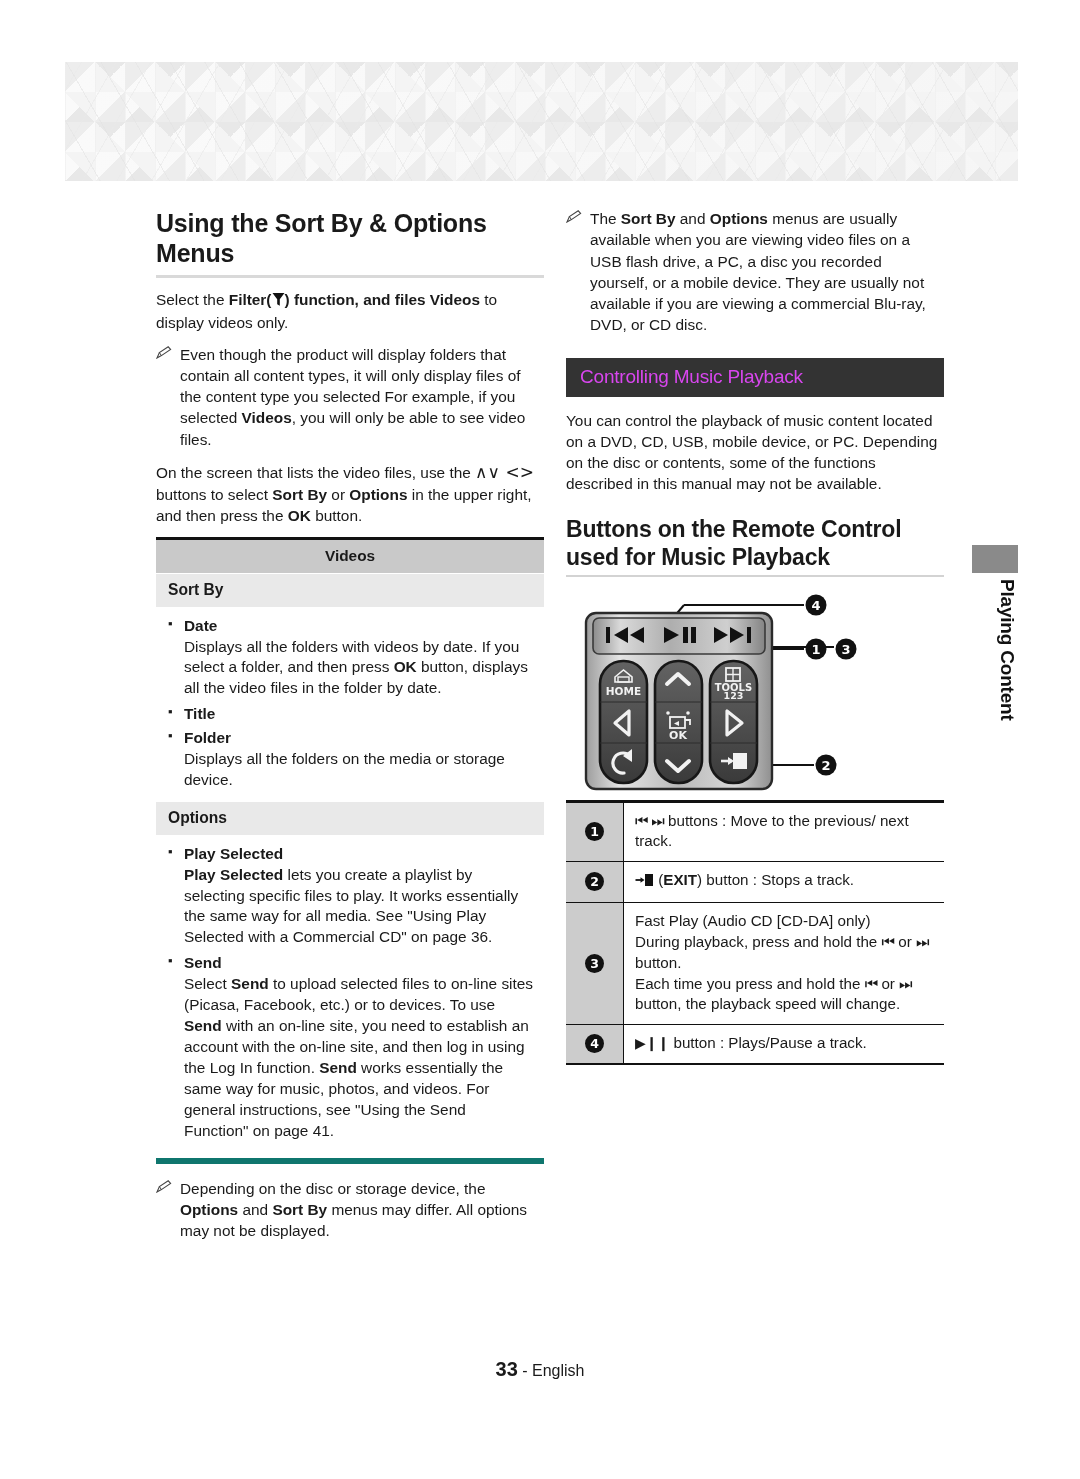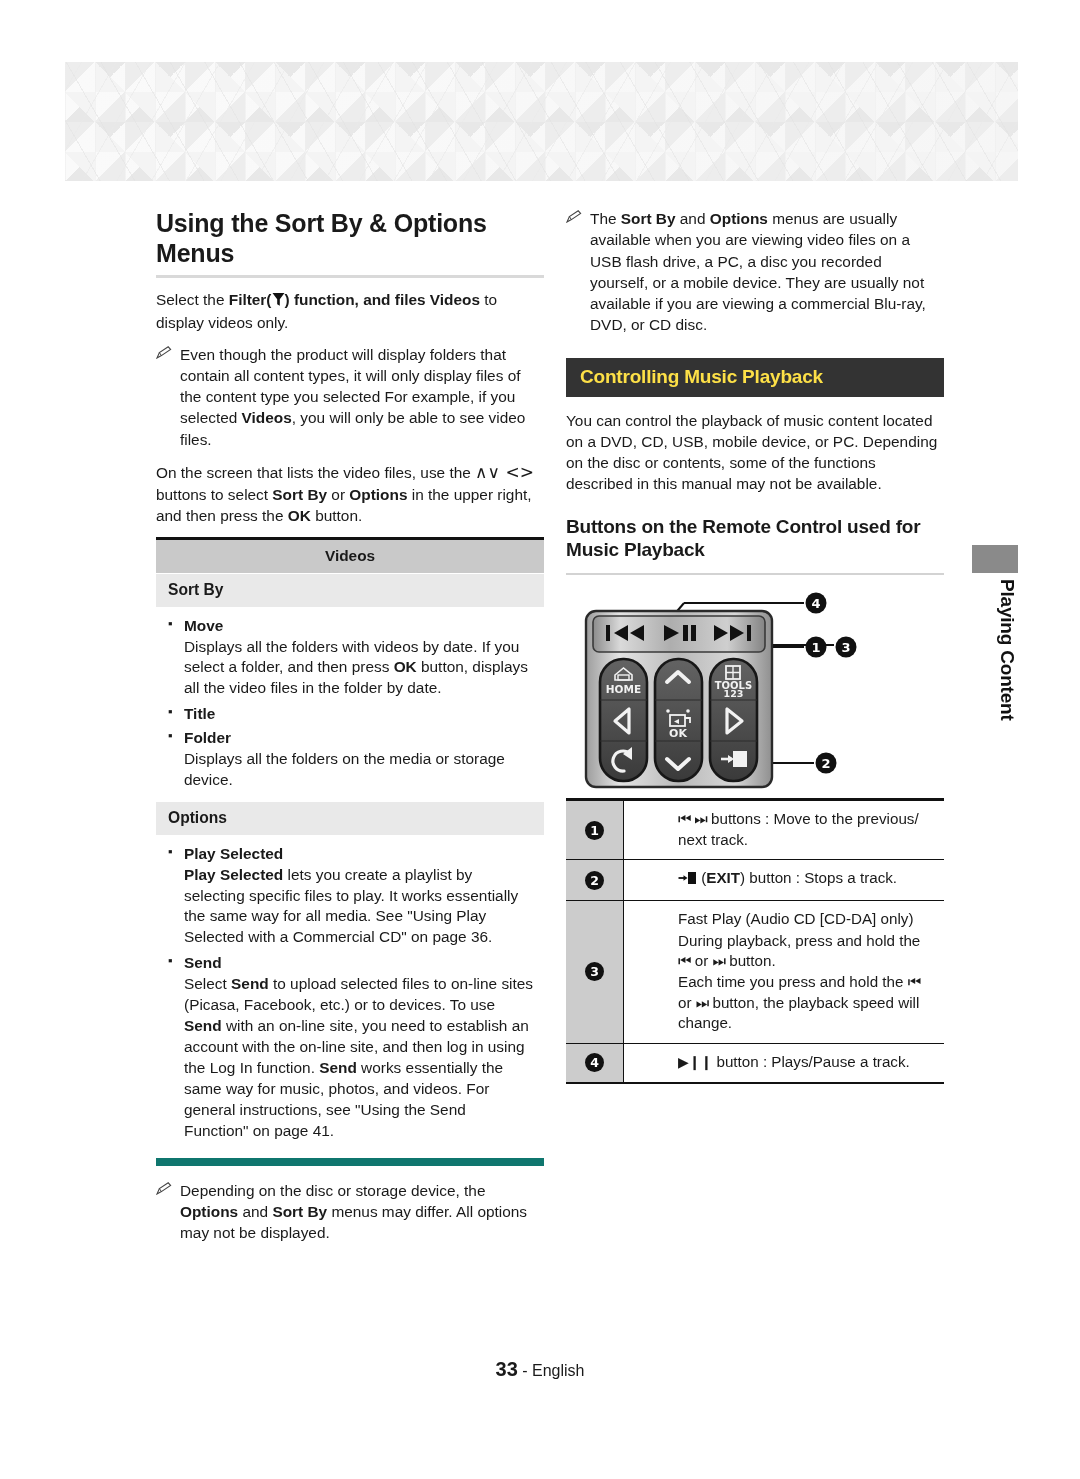--- a/index.html
+++ b/index.html
@@ -41,27 +41,27 @@
   .col-right{ left:566px; width:378px; }
 
   
   h1.sec-head{
     font-size:25px; font-weight:bold; margin:0 0 7px 0; letter-spacing:-.2px;
     line-height:1.2;
   }
   .rule{ height:3px; background:#d9d9d9; margin:0 0 11px 0; }
 
   h2.bar-head{
-    background:#333333; color:#fde047;
-    font-size:19px; font-weight:bold;
+    background:#333333; color:#d946ef;
+    font-size:19px; font-weight:normal;
     padding:8px 12px 9px 14px; margin:0;
     letter-spacing:-.2px;
   }
   h3.sub-head{
-    font-size:19px; font-weight:bold; margin:0 0 12px 0; line-height:1.22;
+    font-size:23px; font-weight:bold; margin:0 0 4px 0; line-height:1.22;
     letter-spacing:-.2px;
   }
 
   
   p{ margin:0 0 10px 0; font-size:15.4px; line-height:1.38; }
   b{ font-weight:bold; }
 
   
   .note{ display:flex; gap:7px; margin:0 0 11px 0; }
   .note .pencil{
@@ -75,21 +75,21 @@
   .tbl{ border-top:3px solid #111; margin:2px 0 0 0; }
   .tbl .th{
     background:#c9c9c9; text-align:center; font-weight:bold;
     font-size:15.4px; padding:7px 0 8px; border-bottom:1px solid #fff;
   }
   .tbl .grp{
     background:#e9e9e9; font-weight:bold; font-size:15.6px;
     padding:7px 0 8px 12px;
   }
   .tbl .body{ padding:9px 10px 6px 10px; }
-  .tbl .body.last{ border-bottom:8px solid #0f766e; padding-bottom:11px; }
+  .tbl .body.last{ border-bottom:6px solid #0f766e; padding-bottom:11px; }
   .bullet-item{ margin:0 0 3px 0; }
   .bullet-item .bt{
     font-weight:bold; font-size:15.4px; line-height:1.35;
     padding-left:18px; position:relative;
   }
   .bullet-item .bt:before{
     content:"\25AA"; position:absolute; left:2px; top:-1px; font-size:13px;
   }
   .bullet-item .bd{
     font-size:15.4px; line-height:1.36; padding-left:18px; margin-bottom:5px;
@@ -101,21 +101,21 @@
 
   
   .ntbl{ border-top:3px solid #111; border-bottom:2px solid #111; width:378px; }
   .ntbl .row{ display:flex; border-bottom:1px solid #111; }
   .ntbl .row:last-child{ border-bottom:none; }
   .ntbl .num{
     flex:0 0 58px; background:#cccccc; border-right:1px solid #111;
     display:flex; align-items:center; justify-content:center;
     font-size:16px;
   }
-  .ntbl .cell{ flex:1 1 auto; padding:8px 9px 9px 11px; font-size:15.2px; line-height:1.36;margin-left:43px; }
+  .ntbl .cell{ flex:1 1 auto; padding:8px 9px 9px 11px; font-size:15.2px; line-height:1.36; }
   .ntbl .cell .strong{ font-weight:normal; display:block; margin-bottom:1px; }
 
   .circnum{
     display:inline-block; width:19px; height:19px; border-radius:50%;
     background:#111; color:#fff; font-size:12.5px; font-weight:bold;
     text-align:center; line-height:19px; font-family:"DejaVu Sans", sans-serif;
   }
 
   
   .g{ font-family:"DejaVu Sans", sans-serif; font-size:13.5px; letter-spacing:-1px; }
@@ -173,21 +173,21 @@
     <span>On the screen that lists the video files, use the </span><span class="g" style="font-size:17px;letter-spacing:0;">∧∨ &lt;&gt;</span><span> buttons to select </span><b>Sort By</b><span> or </span><b>Options</b><span> in the upper right, and then press the </span><b>OK</b><span> button.</span>
   </p>
 
   <div class="tbl">
     <div class="th">Videos</div>
 
     <div class="grp">Sort By</div>
     <div class="body">
 
       <div class="bullet-item">
-        <div class="bt">Move</div>
+        <div class="bt">Date</div>
         <div class="bd"><span>Displays all the folders with videos by date. If you select a folder, and then press </span><b>OK</b><span> button, displays all the video files in the folder by date.</span></div>
       </div>
 
       <div class="bullet-item">
         <div class="bt">Title</div>
       </div>
 
       <div class="bullet-item">
         <div class="bt">Folder</div>
         <div class="bd">Displays all the folders on the media or storage device.</div>

